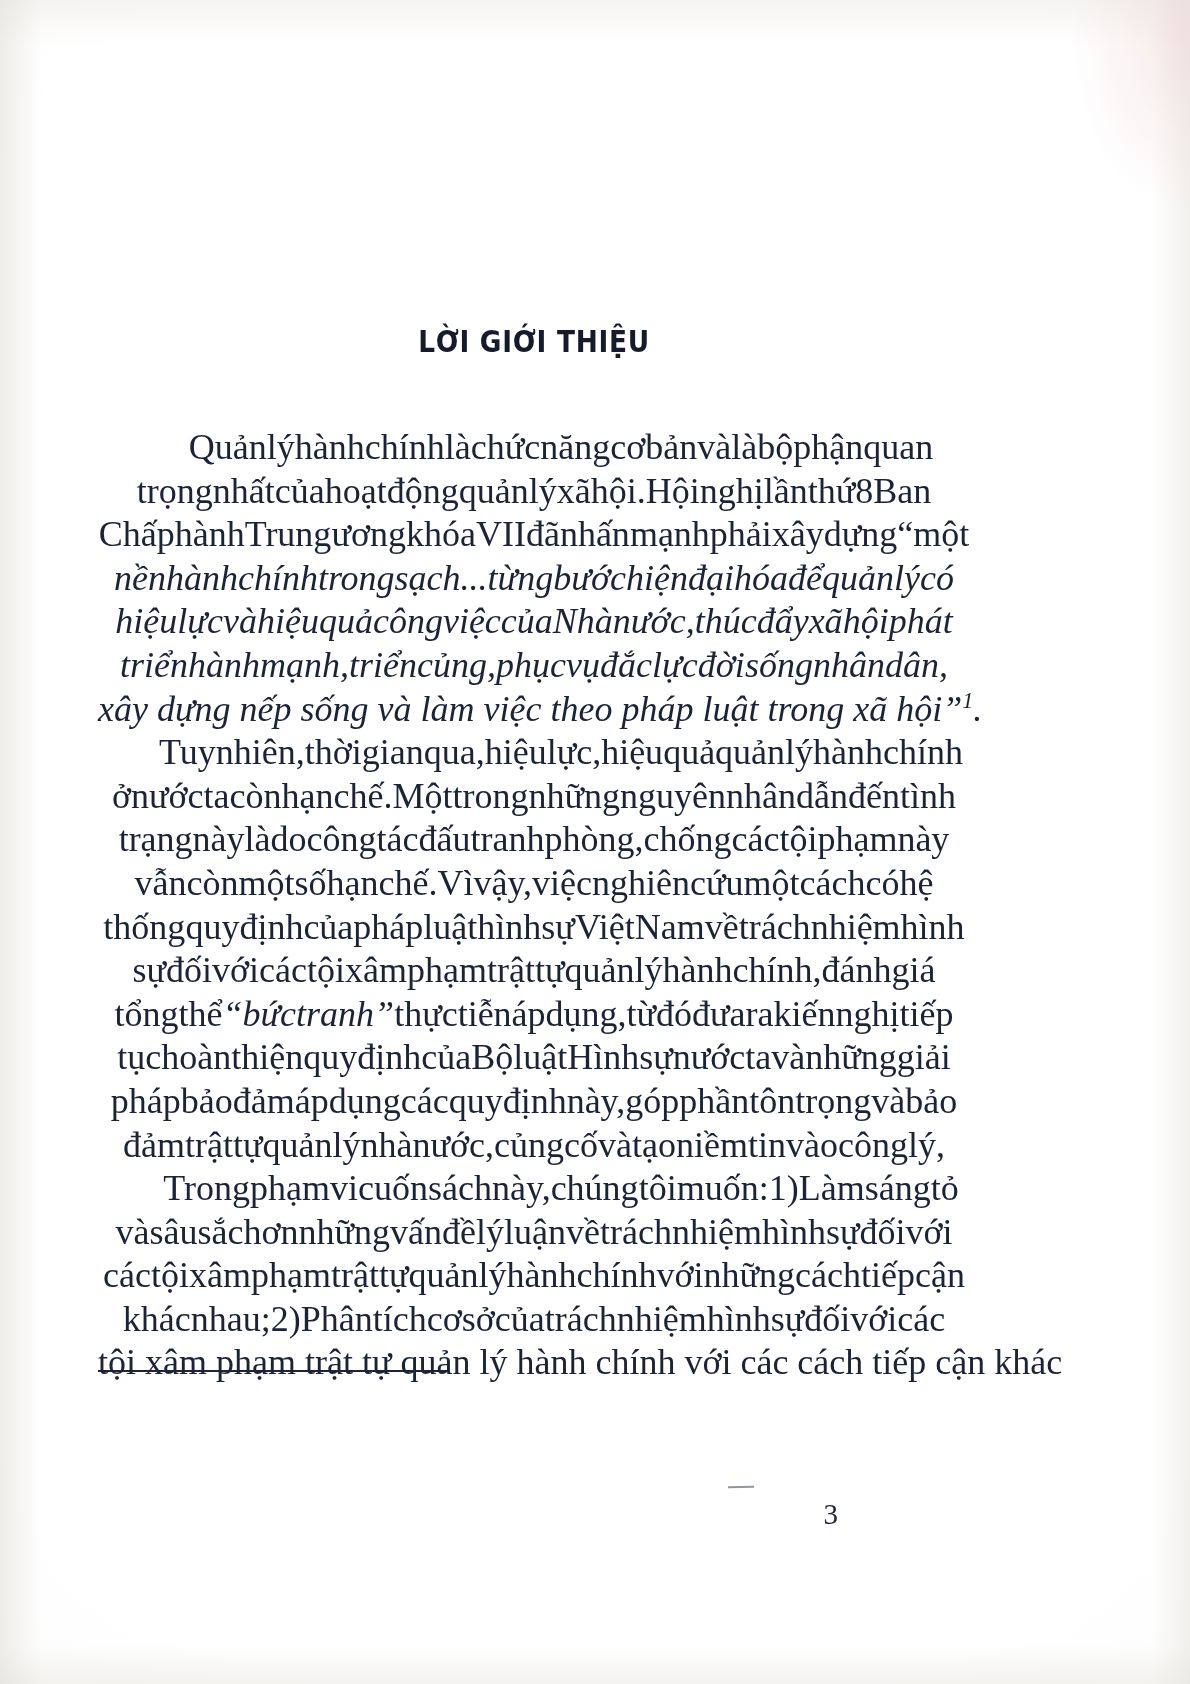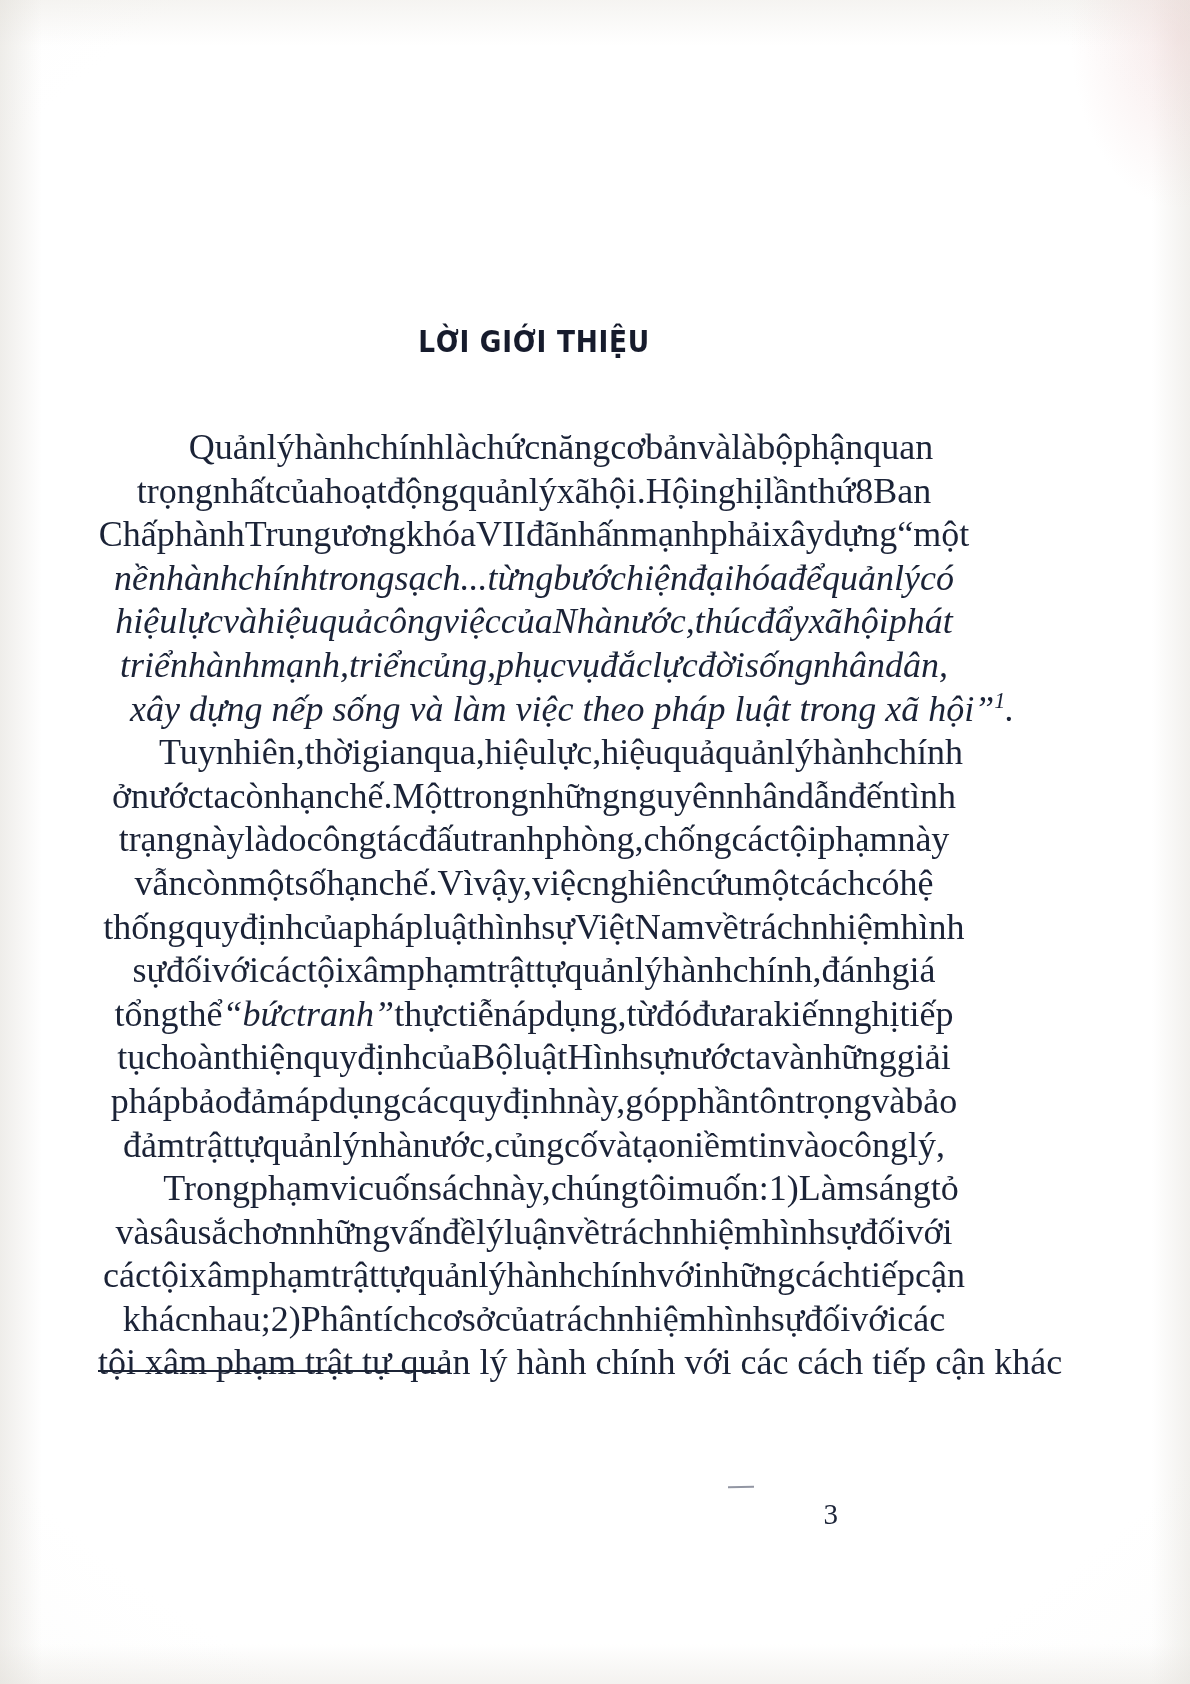--- a/index.html
+++ b/index.html
@@ -165,21 +165,21 @@
     <h1 class="doc-title">LỜI GIỚI THIỆU</h1>
 
     <div class="body-block">
       <div class="lines" id="render-target">
           <div class="ln indent"><span class="w">Quản</span><span class="w">lý</span><span class="w">hành</span><span class="w">chính</span><span class="w">là</span><span class="w">chức</span><span class="w">năng</span><span class="w">cơ</span><span class="w">bản</span><span class="w">và</span><span class="w">là</span><span class="w">bộ</span><span class="w">phận</span><span class="w">quan</span></div>
           <div class="ln"><span class="w">trọng</span><span class="w">nhất</span><span class="w">của</span><span class="w">hoạt</span><span class="w">động</span><span class="w">quản</span><span class="w">lý</span><span class="w">xã</span><span class="w">hội.</span><span class="w">Hội</span><span class="w">nghị</span><span class="w">lần</span><span class="w">thứ</span><span class="w">8</span><span class="w">Ban</span></div>
           <div class="ln"><span class="w">Chấp</span><span class="w">hành</span><span class="w">Trung</span><span class="w">ương</span><span class="w">khóa</span><span class="w">VII</span><span class="w">đã</span><span class="w">nhấn</span><span class="w">mạnh</span><span class="w">phải</span><span class="w">xây</span><span class="w">dựng</span><span class="w">“một</span></div>
           <div class="ln it"><span class="w">nền</span><span class="w">hành</span><span class="w">chính</span><span class="w">trong</span><span class="w">sạch...</span><span class="w">từng</span><span class="w">bước</span><span class="w">hiện</span><span class="w">đại</span><span class="w">hóa</span><span class="w">để</span><span class="w">quản</span><span class="w">lý</span><span class="w">có</span></div>
           <div class="ln it"><span class="w">hiệu</span><span class="w">lực</span><span class="w">và</span><span class="w">hiệu</span><span class="w">quả</span><span class="w">công</span><span class="w">việc</span><span class="w">của</span><span class="w">Nhà</span><span class="w">nước,</span><span class="w">thúc</span><span class="w">đẩy</span><span class="w">xã</span><span class="w">hội</span><span class="w">phát</span></div>
           <div class="ln it"><span class="w">triển</span><span class="w">hành</span><span class="w">mạnh,</span><span class="w">triển</span><span class="w">củng,</span><span class="w">phục</span><span class="w">vụ</span><span class="w">đắc</span><span class="w">lực</span><span class="w">đời</span><span class="w">sống</span><span class="w">nhân</span><span class="w">dân,</span></div>
-          <div class="ln it last"><span style=" margin-left: 32px;">xây dựng nếp sống và làm việc theo pháp luật trong xã hội”</span><sup class="fn" style="font-style: italic;">1</sup><span>.</span></div>
+          <div class="ln it last"><span style="">xây dựng nếp sống và làm việc theo pháp luật trong xã hội”</span><sup class="fn" style="font-style: italic;">1</sup><span>.</span></div>
           <div style="height: 0px;"></div>
           <div class="ln indent"><span class="w">Tuy</span><span class="w">nhiên,</span><span class="w">thời</span><span class="w">gian</span><span class="w">qua,</span><span class="w">hiệu</span><span class="w">lực,</span><span class="w">hiệu</span><span class="w">quả</span><span class="w">quản</span><span class="w">lý</span><span class="w">hành</span><span class="w">chính</span></div>
           <div class="ln"><span class="w">ở</span><span class="w">nước</span><span class="w">ta</span><span class="w">còn</span><span class="w">hạn</span><span class="w">chế.</span><span class="w">Một</span><span class="w">trong</span><span class="w">những</span><span class="w">nguyên</span><span class="w">nhân</span><span class="w">dẫn</span><span class="w">đến</span><span class="w">tình</span></div>
           <div class="ln"><span class="w">trạng</span><span class="w">này</span><span class="w">là</span><span class="w">do</span><span class="w">công</span><span class="w">tác</span><span class="w">đấu</span><span class="w">tranh</span><span class="w">phòng,</span><span class="w">chống</span><span class="w">các</span><span class="w">tội</span><span class="w">phạm</span><span class="w">này</span></div>
           <div class="ln"><span class="w">vẫn</span><span class="w">còn</span><span class="w">một</span><span class="w">số</span><span class="w">hạn</span><span class="w">chế.</span><span class="w">Vì</span><span class="w">vậy,</span><span class="w">việc</span><span class="w">nghiên</span><span class="w">cứu</span><span class="w">một</span><span class="w">cách</span><span class="w">có</span><span class="w">hệ</span></div>
           <div class="ln"><span class="w">thống</span><span class="w">quy</span><span class="w">định</span><span class="w">của</span><span class="w">pháp</span><span class="w">luật</span><span class="w">hình</span><span class="w">sự</span><span class="w">Việt</span><span class="w">Nam</span><span class="w">về</span><span class="w">trách</span><span class="w">nhiệm</span><span class="w">hình</span></div>
           <div class="ln"><span class="w">sự</span><span class="w">đối</span><span class="w">với</span><span class="w">các</span><span class="w">tội</span><span class="w">xâm</span><span class="w">phạm</span><span class="w">trật</span><span class="w">tự</span><span class="w">quản</span><span class="w">lý</span><span class="w">hành</span><span class="w">chính,</span><span class="w">đánh</span><span class="w">giá</span></div>
           <div class="ln"><span class="w">tổng</span><span class="w">thể</span><span class="w" style="font-style: italic;">“bức</span><span class="w" style="font-style: italic;">tranh”</span><span class="w">thực</span><span class="w">tiễn</span><span class="w">áp</span><span class="w">dụng,</span><span class="w">từ</span><span class="w">đó</span><span class="w">đưa</span><span class="w">ra</span><span class="w">kiến</span><span class="w">nghị</span><span class="w">tiếp</span></div>
           <div class="ln"><span class="w">tục</span><span class="w">hoàn</span><span class="w">thiện</span><span class="w">quy</span><span class="w">định</span><span class="w">của</span><span class="w">Bộ</span><span class="w">luật</span><span class="w">Hình</span><span class="w">sự</span><span class="w">nước</span><span class="w">ta</span><span class="w">và</span><span class="w">những</span><span class="w">giải</span></div>
           <div class="ln"><span class="w">pháp</span><span class="w">bảo</span><span class="w">đảm</span><span class="w">áp</span><span class="w">dụng</span><span class="w">các</span><span class="w">quy</span><span class="w">định</span><span class="w">này,</span><span class="w">góp</span><span class="w">phần</span><span class="w">tôn</span><span class="w">trọng</span><span class="w">và</span><span class="w">bảo</span></div>

